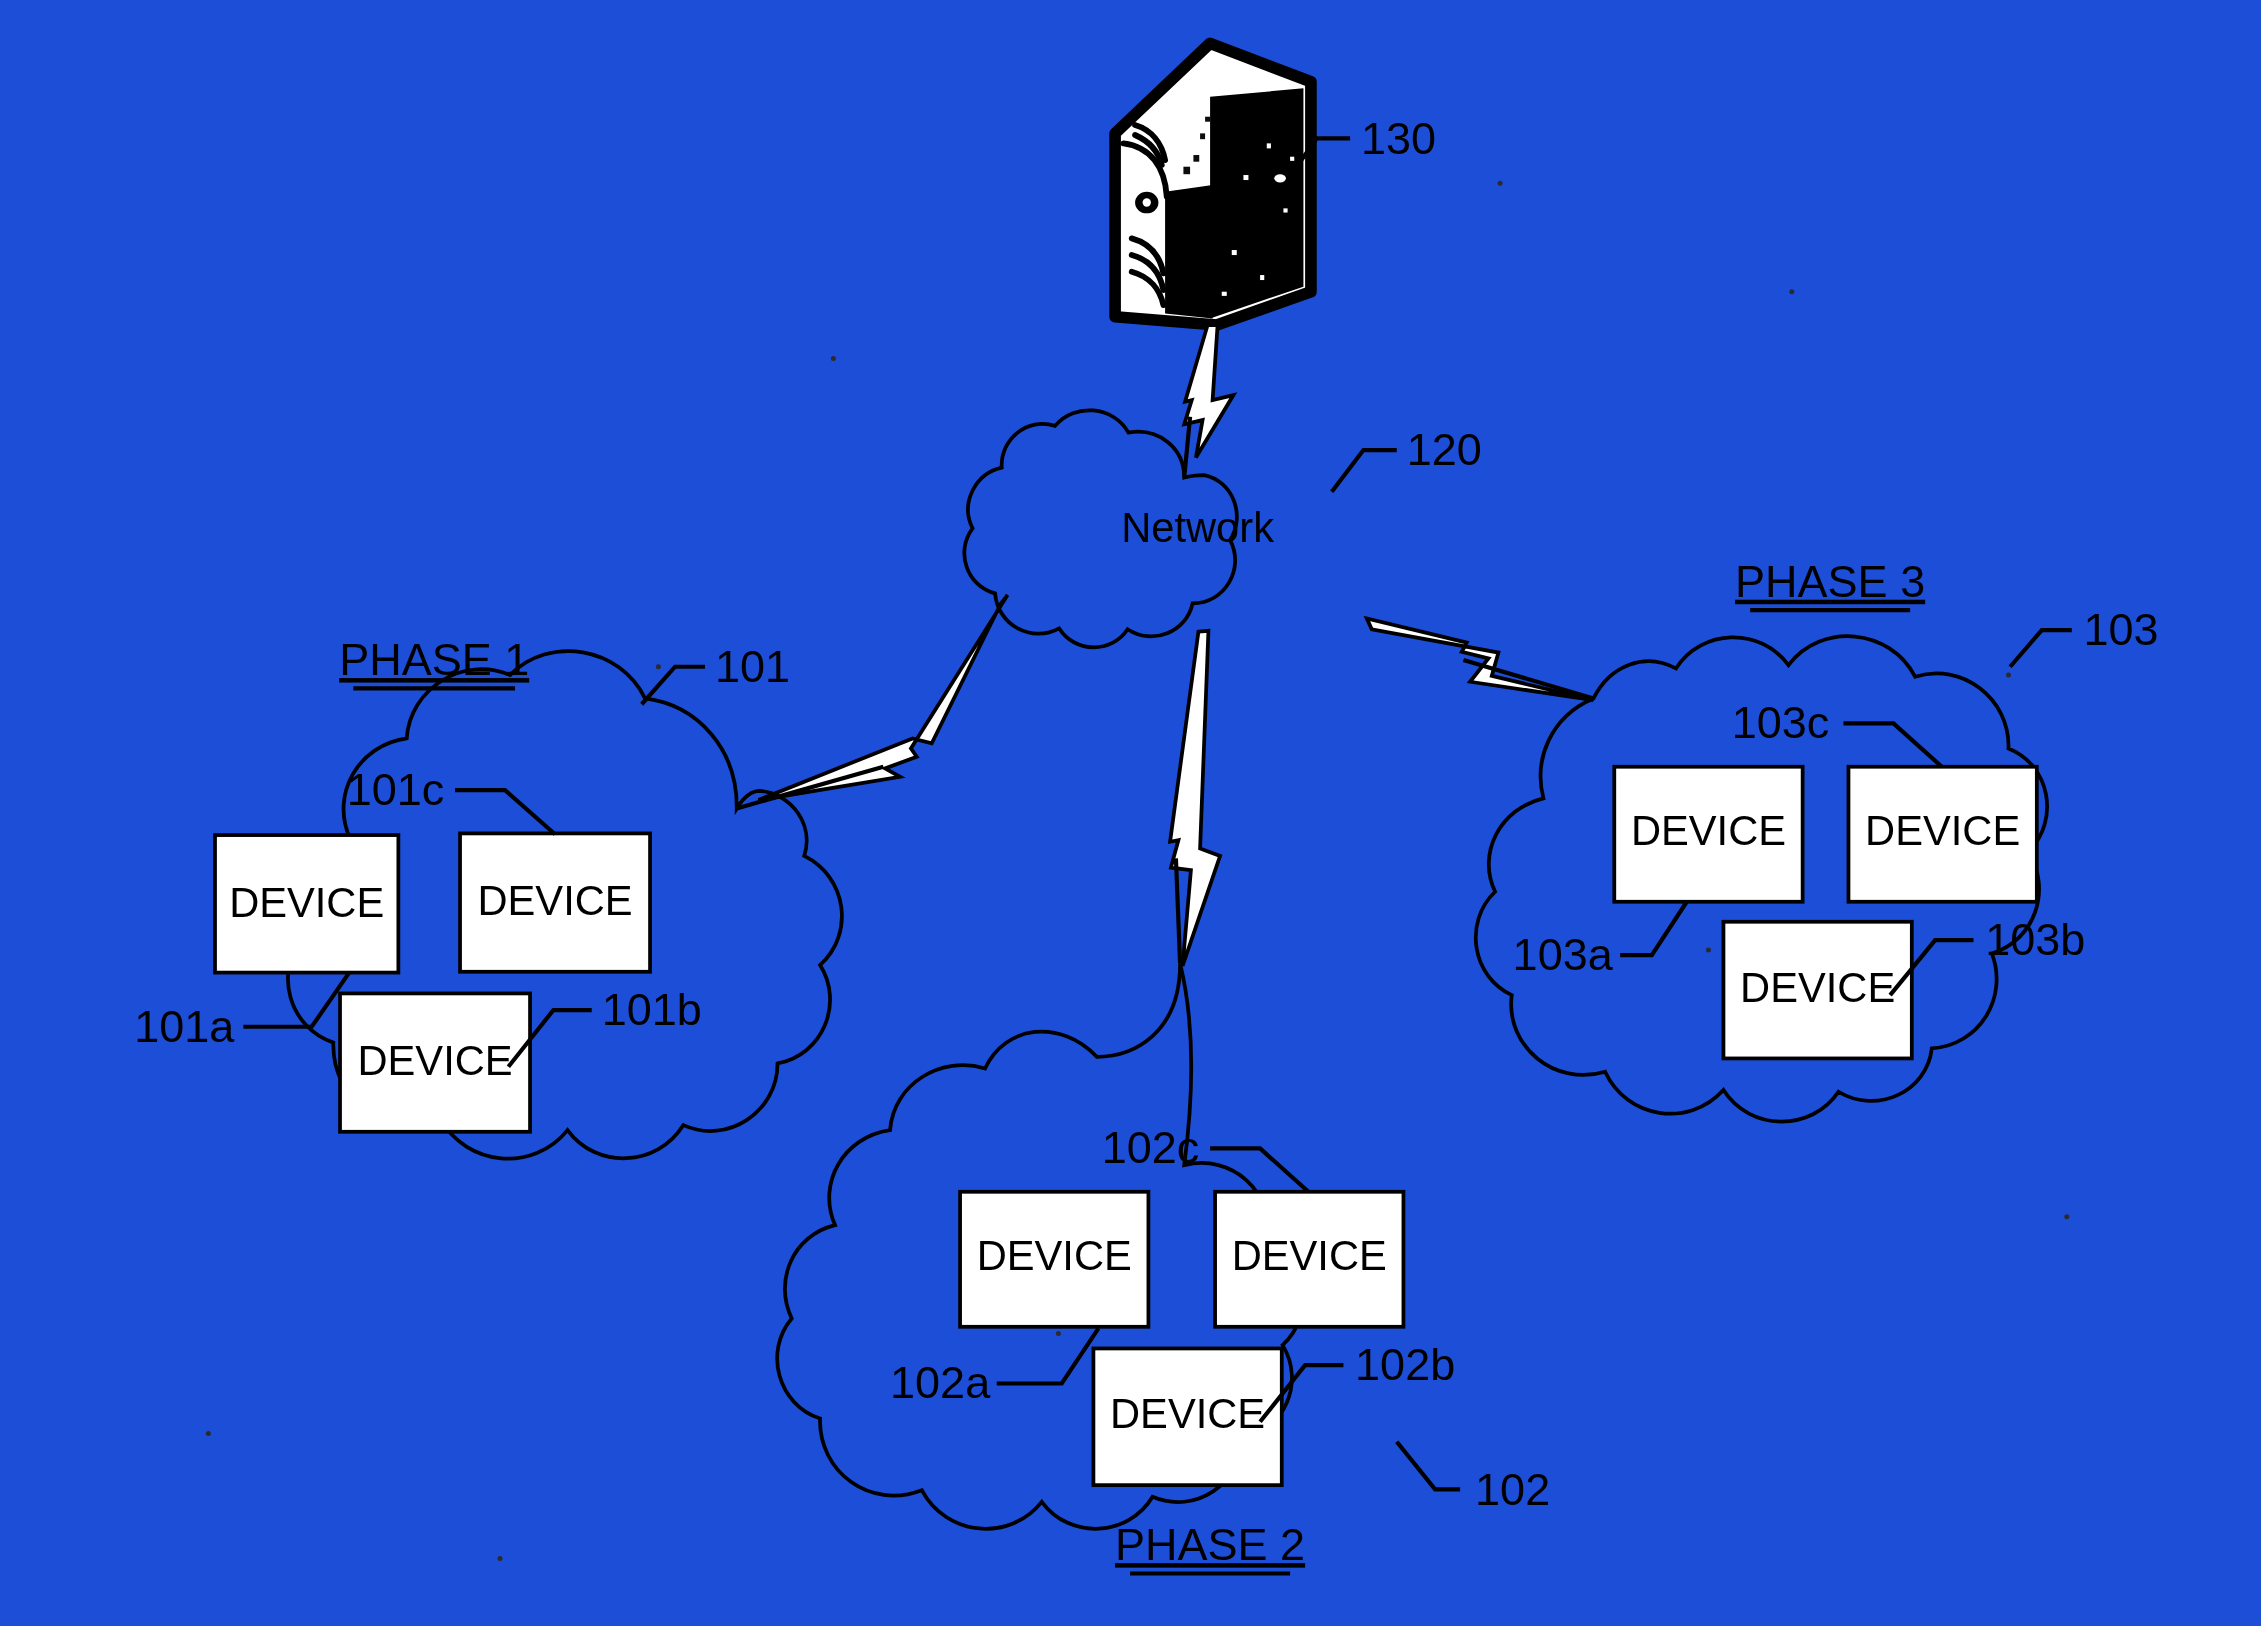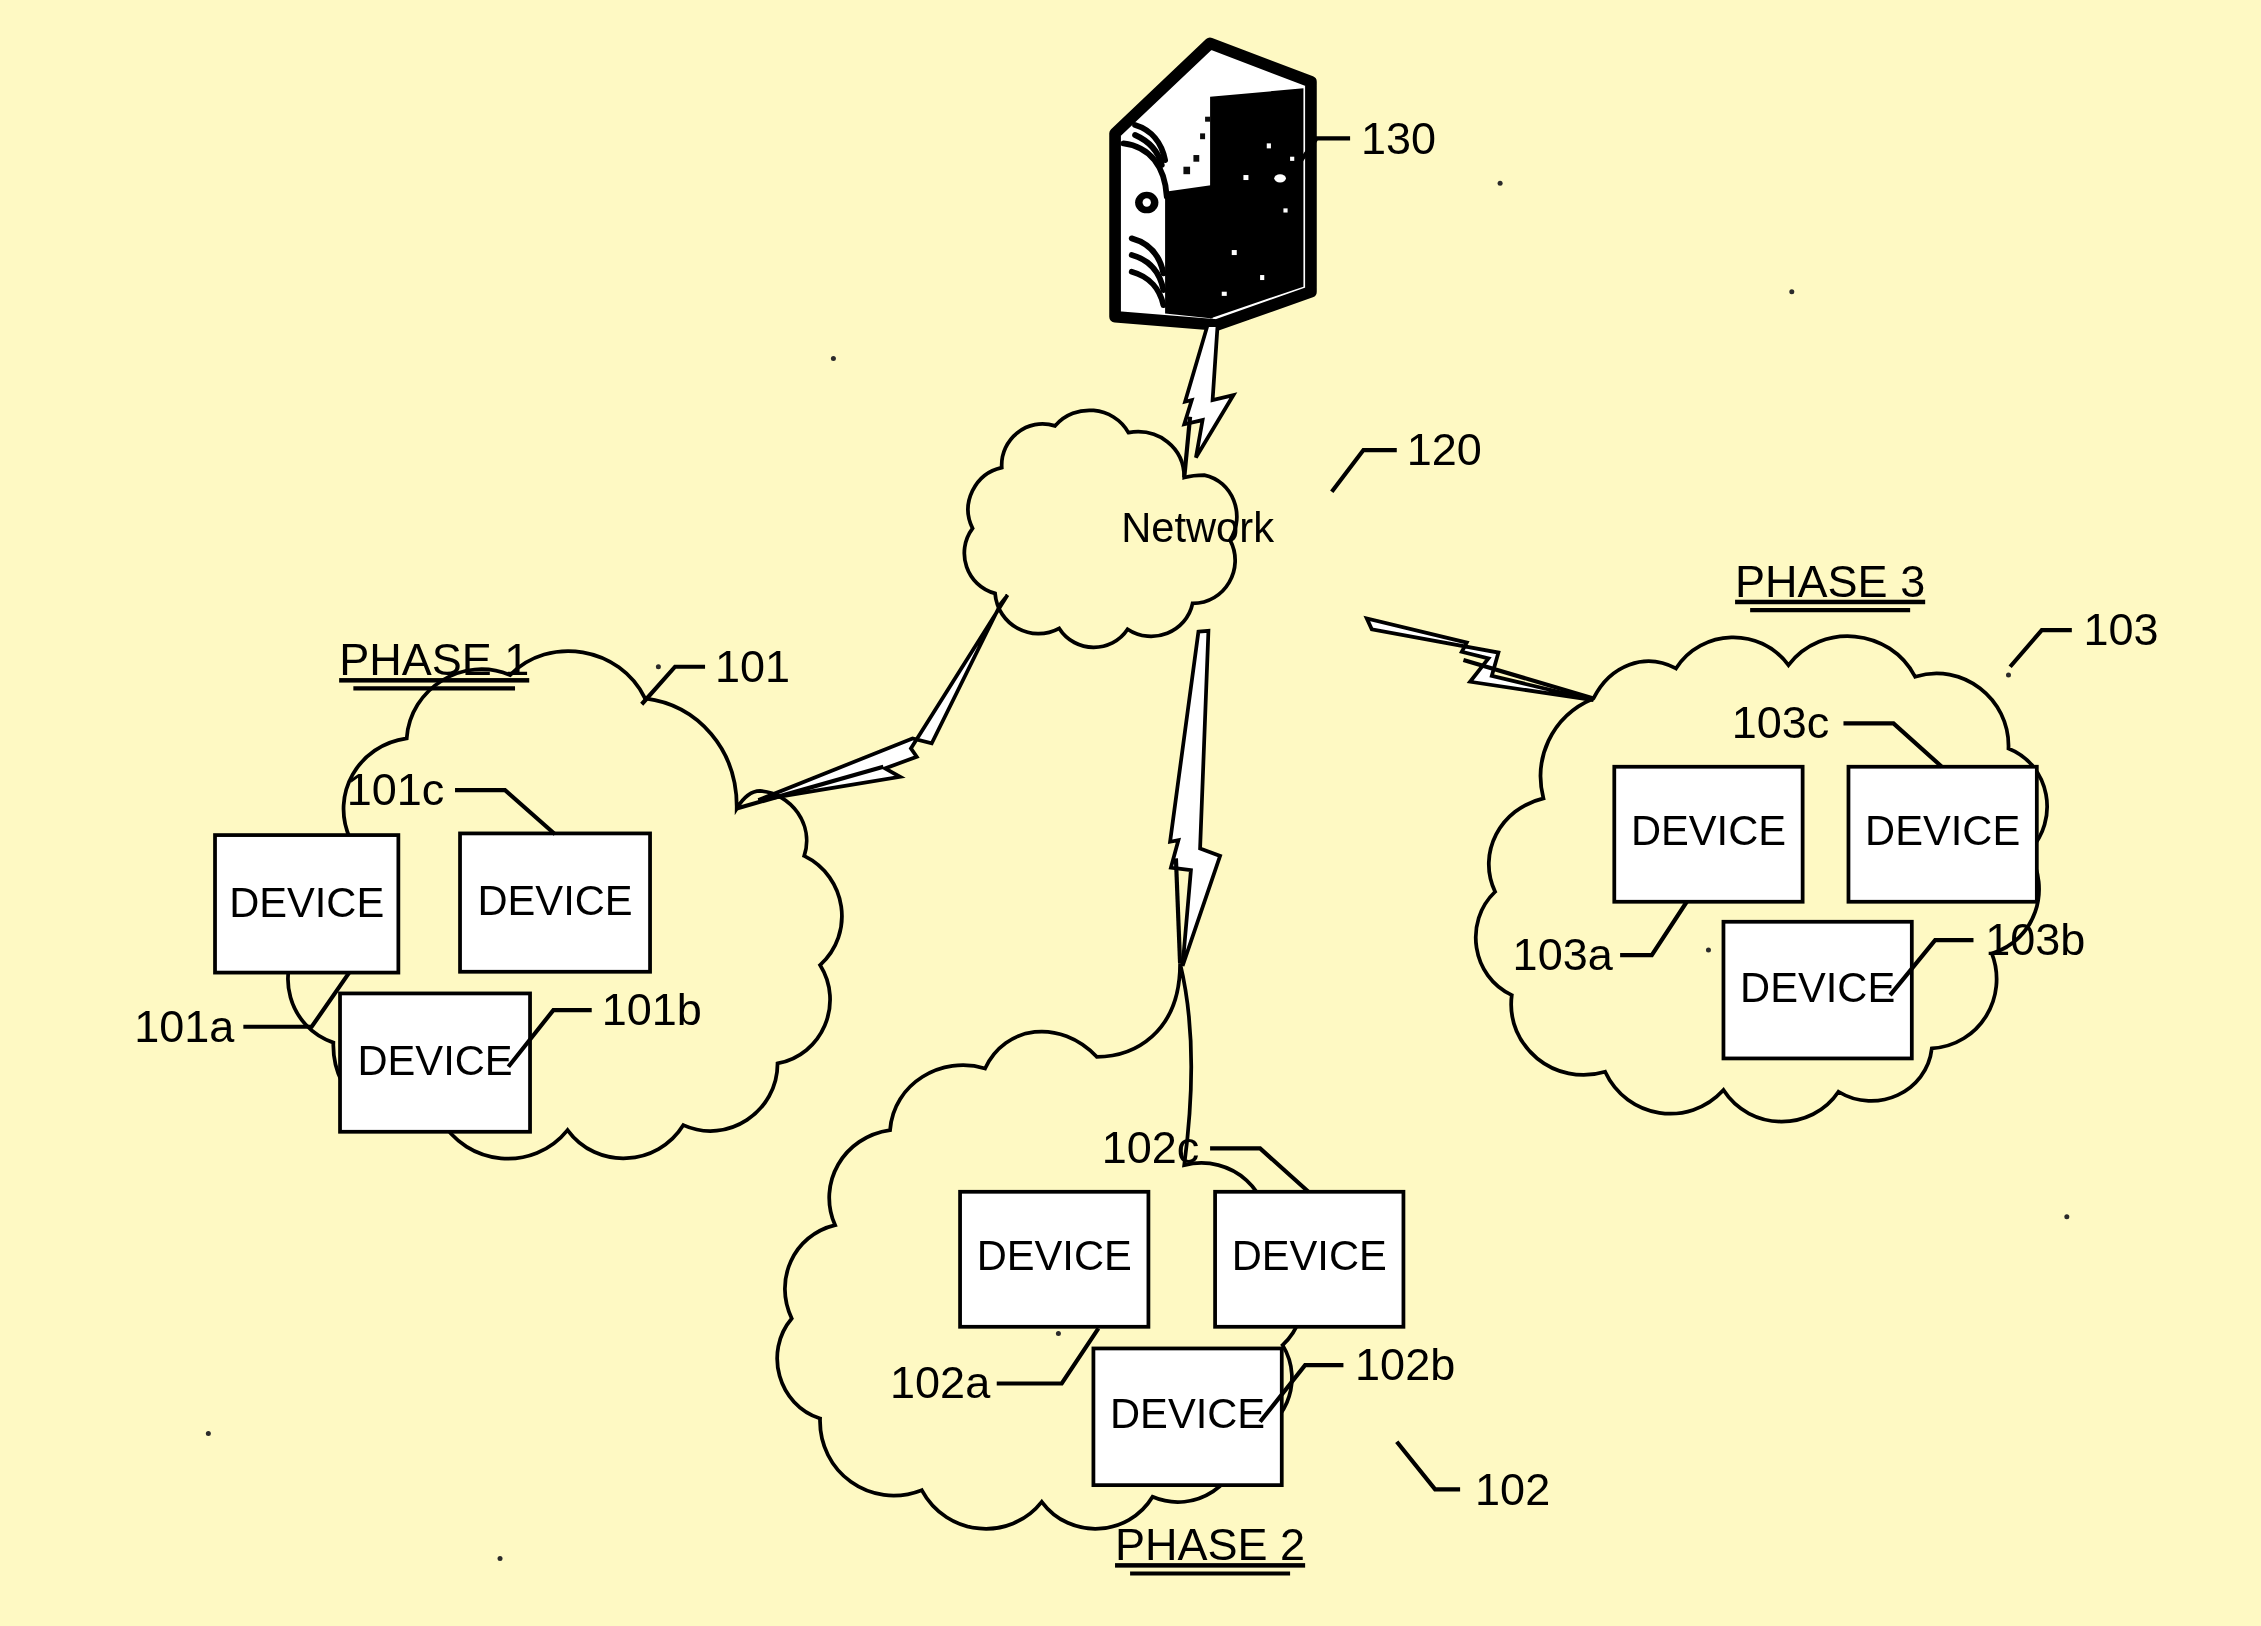--- a/index.html
+++ b/index.html
@@ -8,21 +8,21 @@
     background: #ffffff;
   }
   body {
     font-family: "Liberation Sans", sans-serif;
     color: #000000;
   }
   #canvas {
     position: relative;
     width: 2261px;
     height: 1626px;
-    background: #fef9c3;
+    background: #1d4ed8;
     overflow: hidden;
   }
   #figure-svg {
     position: absolute;
     left: 0;
     top: 0;
     width: 2261px;
     height: 1626px;
     display: block;
   }

